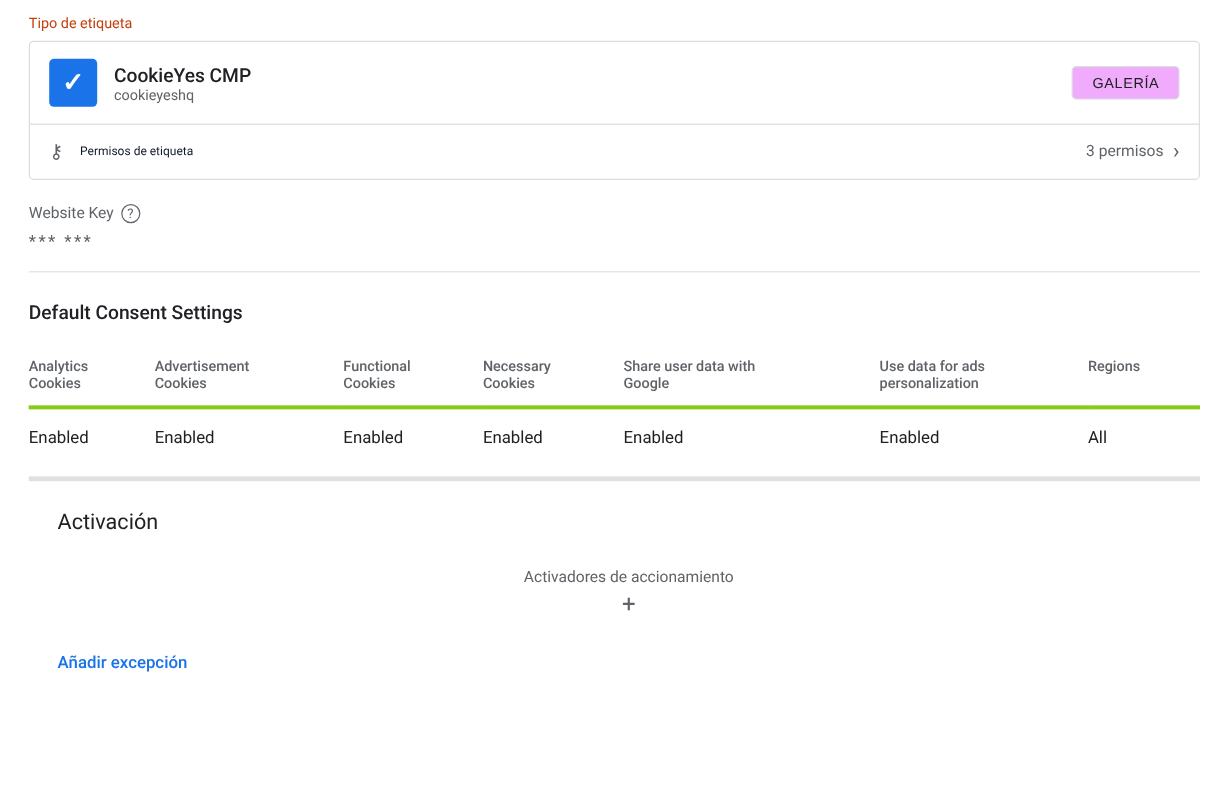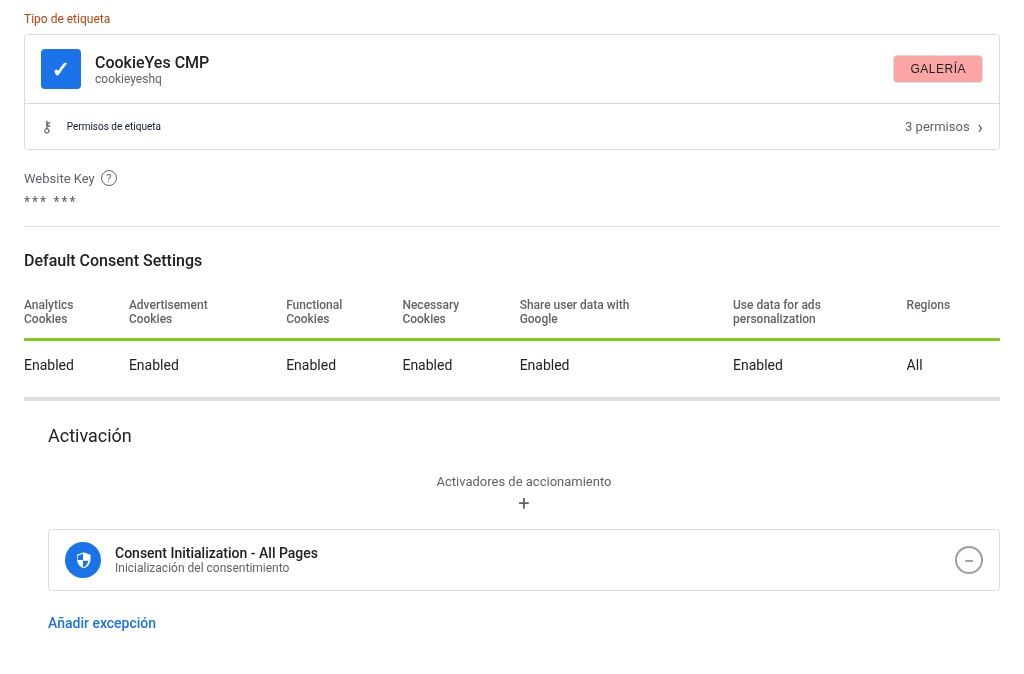--- a/index.html
+++ b/index.html
@@ -65,21 +65,21 @@
       color: #202124;
     }
 
     .cookieyes-domain {
       font-size: 12px;
       color: #5f6368;
     }
 
     .gallery-btn {
       border: 1px solid #dadce0;
-      background: #fca5a5;
+      background: #f0abfc;
       padding: 6px 16px;
       border-radius: 4px;
       font-size: 12px;
       font-weight: 500;
       color: #202124;
       cursor: pointer;
       letter-spacing: 0.5px;
     }
 
     
@@ -356,31 +356,16 @@
   <div class="activation-section">
     <div class="activation-title">Activación</div>
 
     <div class="triggers-header">
       <span class="triggers-label">Activadores de accionamiento</span>
       <div class="add-icon">
         <span>+</span>
       </div>
     </div>
 
-    <div class="trigger-item">
-      <div class="trigger-icon-wrap">
-
-        <svg width="18" height="18" viewBox="0 0 24 24" fill="white">
-          <path d="M12 2L4 5v6c0 5.55 3.84 10.74 9 12 5.16-1.26 9-6.45 9-12V5l-8-3zm0 10.99h7c-.53 4.12-3.28 7.79-7 8.94V12H5V6.3l7-2.63v9.32z"></path>
-        </svg>
-      </div>
-      <div class="trigger-info">
-        <div class="trigger-name">Consent Initialization - All Pages</div>
-        <div class="trigger-sub">Inicialización del consentimiento</div>
-      </div>
-      <div class="remove-icon">
-        <span>−</span>
-      </div>
-    </div>
 
     <a class="add-exception-link">Añadir excepción</a>
   </div>
 </div>
 
 </body></html>

